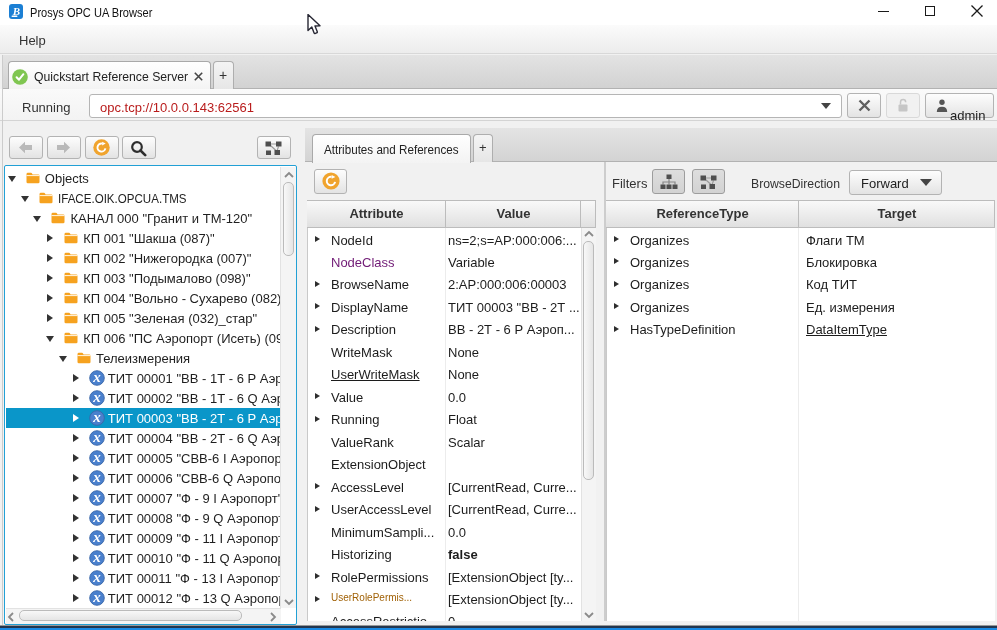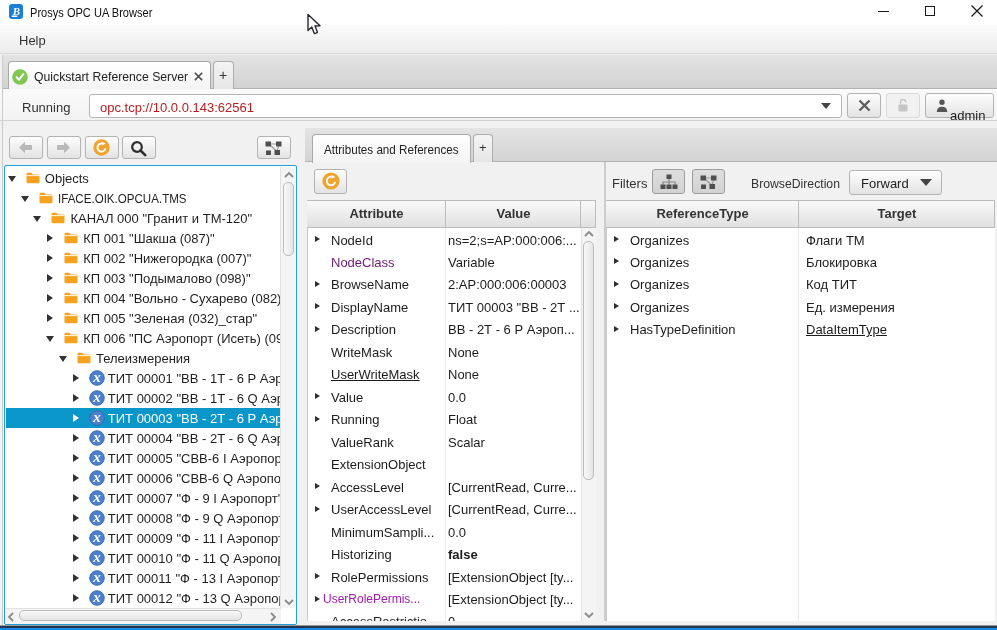--- a/index.html
+++ b/index.html
@@ -310,21 +310,21 @@
 <div class="trow" style="left:24px;top:274.14px;width:114px;font-size:13px;color:#1c1c1c;">UserAccessLevel</div>
 <div class="trow" style="left:141px;top:274.14px;width:132px;font-size:13px;color:#1c1c1c;">[CurrentRead, Curre...</div>
 <div class="trow" style="left:24px;top:296.61px;width:114px;font-size:13px;color:#1c1c1c;">MinimumSampli...</div>
 <div class="trow" style="left:141px;top:296.61px;width:132px;font-size:13px;color:#1c1c1c;">0.0</div>
 <div class="trow" style="left:24px;top:319.08px;width:114px;font-size:13px;color:#1c1c1c;">Historizing</div>
 <div class="trow" style="left:141px;top:319.08px;width:132px;font-size:13px;color:#1c1c1c;font-weight:bold;">false</div>
 <div class="arrow-r" style="left:8px;top:345.04999999999995px;"></div>
 <div class="trow" style="left:24px;top:341.54999999999995px;width:114px;font-size:13px;color:#1c1c1c;">RolePermissions</div>
 <div class="trow" style="left:141px;top:341.54999999999995px;width:132px;font-size:13px;color:#1c1c1c;">[ExtensionObject [ty...</div>
 <div class="arrow-r" style="left:8px;top:367.52px;"></div>
-<div class="trow" style="left:16px;top:364.02px;width:114px;font-size:12px;color:#a21caf;">UserRolePermis...</div>
+<div class="trow" style="left:24px;top:364.02px;width:114px;font-size:10px;color:#a16207;">UserRolePermis...</div>
 <div class="trow" style="left:141px;top:364.02px;width:132px;font-size:13px;color:#1c1c1c;">[ExtensionObject [ty...</div>
 <div class="trow" style="left:24px;top:386.49px;width:114px;font-size:13px;color:#1c1c1c;">AccessRestrictio...</div>
 <div class="trow" style="left:141px;top:386.49px;width:132px;font-size:13px;color:#1c1c1c;">0</div>
 </div>
 <div class="abs" style="left:581px;top:228px;width:15px;height:393px;background:#f4f4f4;border-left:1px solid #e2e2e2;"></div>
 <svg class="abs" style="left:584px;top:230px;" width="10" height="10" viewBox="0 0 10 10">
     <path d="M1 6 L5 2 L9 6" stroke="#8a8a8a" stroke-width="1.8" fill="none"></path>
   </svg>
 <div class="abs" style="left:583px;top:241px;width:11px;height:239px;background:linear-gradient(90deg,#f8f8f8,#e5e5e5);border:1px solid #bbb;border-radius:5px;"></div>
 <svg class="abs" style="left:584px;top:611px;" width="10" height="10" viewBox="0 0 10 10">

